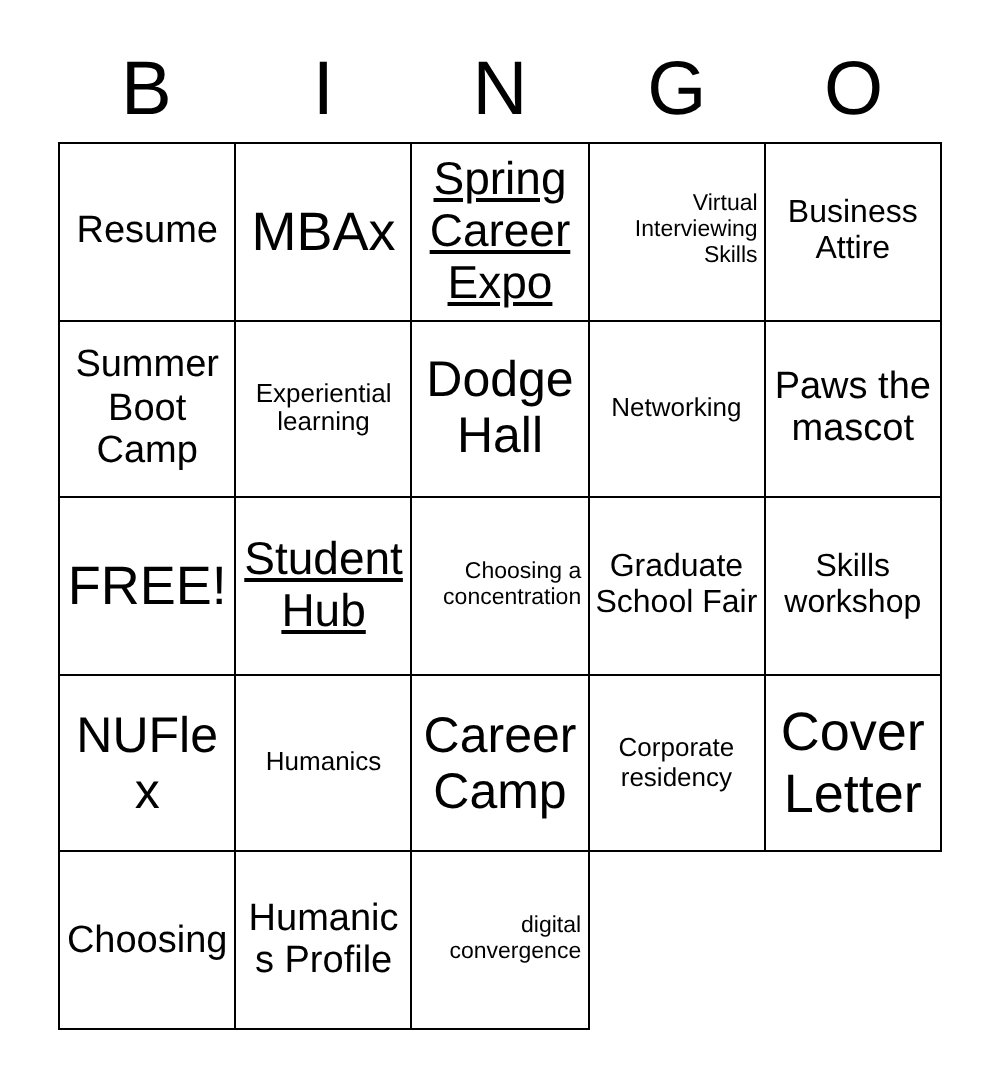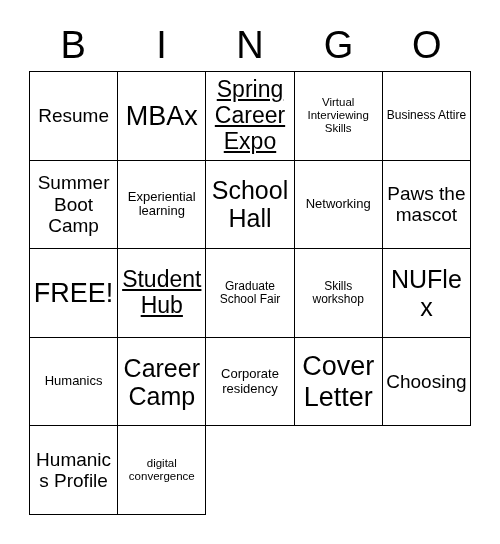--- a/index.html
+++ b/index.html
@@ -72,23 +72,23 @@
     line-height: 1.12;
     word-wrap: break-word;
     overflow-wrap: break-word;
     hyphens: none;
   }
   
   .fs-xxl .cell-text { font-size: 27px; }
   .fs-xl  .cell-text { font-size: 25px; }
   .fs-lg  .cell-text { font-size: 23px; text-decoration: underline; }
   .fs-md  .cell-text { font-size: 19px; }
-  .fs-sm  .cell-text { font-size: 12px; }
+  .fs-sm  .cell-text { font-size: 16px; }
   .fs-xs  .cell-text { font-size: 13px; }
-  .fs-xxs .cell-text { font-size: 11.5px; }
+  .fs-xxs .cell-text { font-size: 11.5px; text-align: right; }
 </style>
 </head>
 <body>
 
 <div id="bingo-card">
 
   <div id="header-row">
       <div class="header-letter">B</div>
       <div class="header-letter">I</div>
       <div class="header-letter">N</div>
@@ -112,33 +112,36 @@
       <div class="bingo-cell fs-sm">
         <span class="cell-text">Business Attire</span>
       </div>
       <div class="bingo-cell fs-md">
         <span class="cell-text">Summer Boot Camp</span>
       </div>
       <div class="bingo-cell fs-xs">
         <span class="cell-text">Experiential learning</span>
       </div>
       <div class="bingo-cell fs-xl">
-        <span class="cell-text">School Hall</span>
+        <span class="cell-text">Dodge Hall</span>
       </div>
       <div class="bingo-cell fs-xs">
         <span class="cell-text">Networking</span>
       </div>
       <div class="bingo-cell fs-md">
         <span class="cell-text">Paws the mascot</span>
       </div>
       <div class="bingo-cell fs-xxl">
         <span class="cell-text">FREE!</span>
       </div>
       <div class="bingo-cell fs-lg">
         <span class="cell-text">Student Hub</span>
+      </div>
+      <div class="bingo-cell fs-xxs">
+        <span class="cell-text">Choosing a concentration</span>
       </div>
       <div class="bingo-cell fs-sm">
         <span class="cell-text">Graduate School Fair</span>
       </div>
       <div class="bingo-cell fs-sm">
         <span class="cell-text">Skills workshop</span>
       </div>
       <div class="bingo-cell fs-xl">
         <span class="cell-text">NUFlex</span>
       </div>

